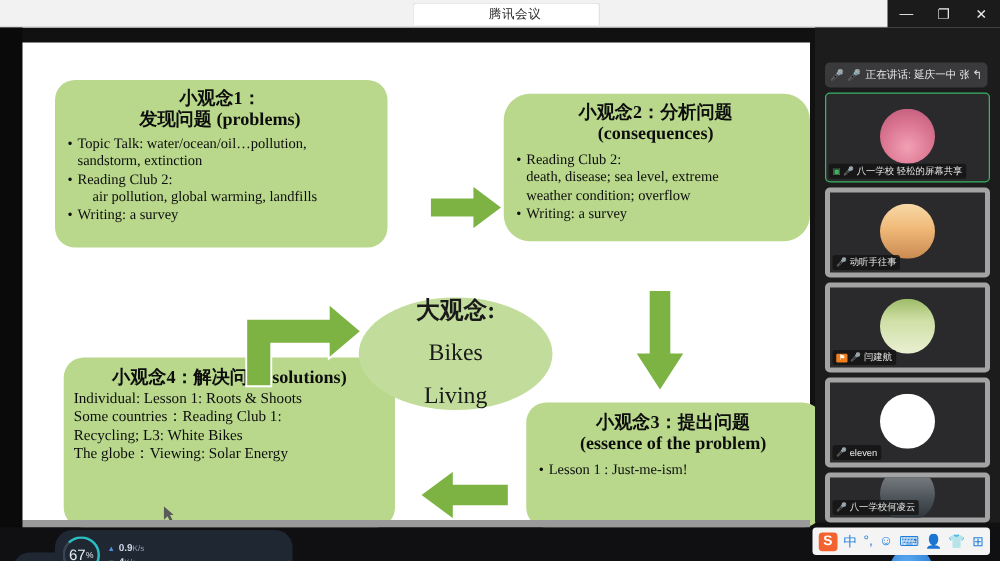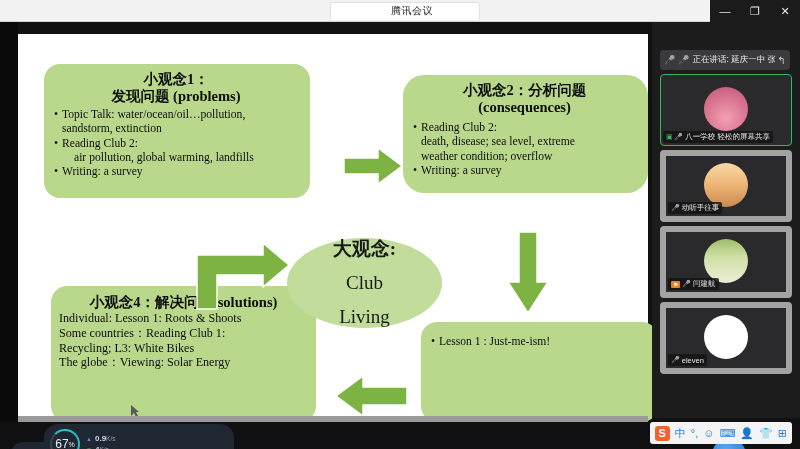--- a/index.html
+++ b/index.html
@@ -72,21 +72,21 @@
      position:absolute; left:660px; top:50px; width:130px; height:20px;
      background:#3a3a3c; border-radius:4px; display:flex; align-items:center; gap:3px; padding:0 4px;
      font-size:8.5px; color:#e9e9e9; white-space:nowrap; overflow:hidden;
   }
   #speakerbar .sp-ic{ font-size:9px; color:#e05b4b; }
   #speakerbar .sp-txt{ flex:1 1 auto; overflow:hidden; text-overflow:clip;}
   #speakerbar .sp-back{ color:#cfcfcf; font-size:10px;}
 
   .tile{
      position:absolute; left:660px; width:132px; height:72px;
-     background:#2a2a2c; border:6px solid #a3a3a3; border-radius:4px; overflow:hidden;
+     background:#2a2a2c; border:4px solid #a3a3a3; border-radius:4px; overflow:hidden;
   }
   .tile.active{ border:1px solid #38b563; }
   .tile .av{
      position:absolute; left:50%; top:48%; transform:translate(-50%,-50%);
      width:44px; height:44px; border-radius:50%; overflow:hidden;
   }
   .tile .nm{
      position:absolute; left:2px; bottom:2px; max-width:120px; height:12px;
      background:rgba(20,20,20,.82); border-radius:2px;
      display:flex; align-items:center; gap:2px; padding:0 3px;
@@ -210,20 +210,24 @@
             <span class="t">weather condition; overflow</span>
           </div>
         <div class="bul">
             <span class="d">•</span>
             <span class="t">Writing: a survey</span>
           </div>
       </div>
     </div>
 
     <div class="box" id="box3">
+      <div class="hdr">
+        <div>小观念3：提出问题</div>
+        <div>(essence of the problem)</div>
+      </div>
       <div class="body">
         <div class="bul">
             <span class="d">•</span>
             <span class="t">Lesson 1 : Just-me-ism!</span>
           </div>
       </div>
     </div>
 
     <div class="box" id="box4">
       <div class="hdr">
@@ -232,21 +236,21 @@
       <div class="body">
         <div>Individual: Lesson 1: Roots &amp; Shoots</div>
         <div>Some countries：Reading Club 1:</div>
         <div>Recycling; L3: White Bikes</div>
         <div>The globe：Viewing: Solar Energy</div>
       </div>
     </div>
 
     <div id="ellipse">
       <div class="l1">大观念:</div>
-      <div class="l2">Club</div>
+      <div class="l2">Bikes</div>
       <div class="l3">Living</div>
     </div>
 
     <svg class="arrow" id="arrowR" viewBox="0 0 62 44">
       <polygon points="2,14 36,14 36,4 60,22 36,40 36,30 2,30" fill="#7cb342" stroke="#ffffff" stroke-width="1.5"></polygon>
     </svg>
     <svg class="arrow" id="arrowD" viewBox="0 0 46 86">
       <polygon points="14,2 32,2 32,52 43,52 23,83 3,52 14,52" fill="#7cb342" stroke="#ffffff" stroke-width="1.5"></polygon>
     </svg>
     <svg class="arrow" id="arrowL" viewBox="0 0 76 48">
@@ -306,20 +310,29 @@
   <div class="tile" id="tile4">
     <div class="av">
         <div class="avD"></div>
       </div>
     <div class="nm">
       <span class="mic">🎤</span>
       <span>eleven</span>
     </div>
   </div>
 
+  <div class="tile" id="tile5">
+    <div class="av" style="top:40%;">
+        <div class="avE"></div>
+      </div>
+    <div class="nm">
+      <span class="mic">🎤</span>
+      <span>八一学校何凌云</span>
+    </div>
+  </div>
 
   <div id="taskbar"></div>
 
   <div id="netwidget2"></div>
   <div id="tooltip"></div>
 
   <div id="netwidget">
     <div class="ring">
       <span>67</span>
         <small>%</small>

